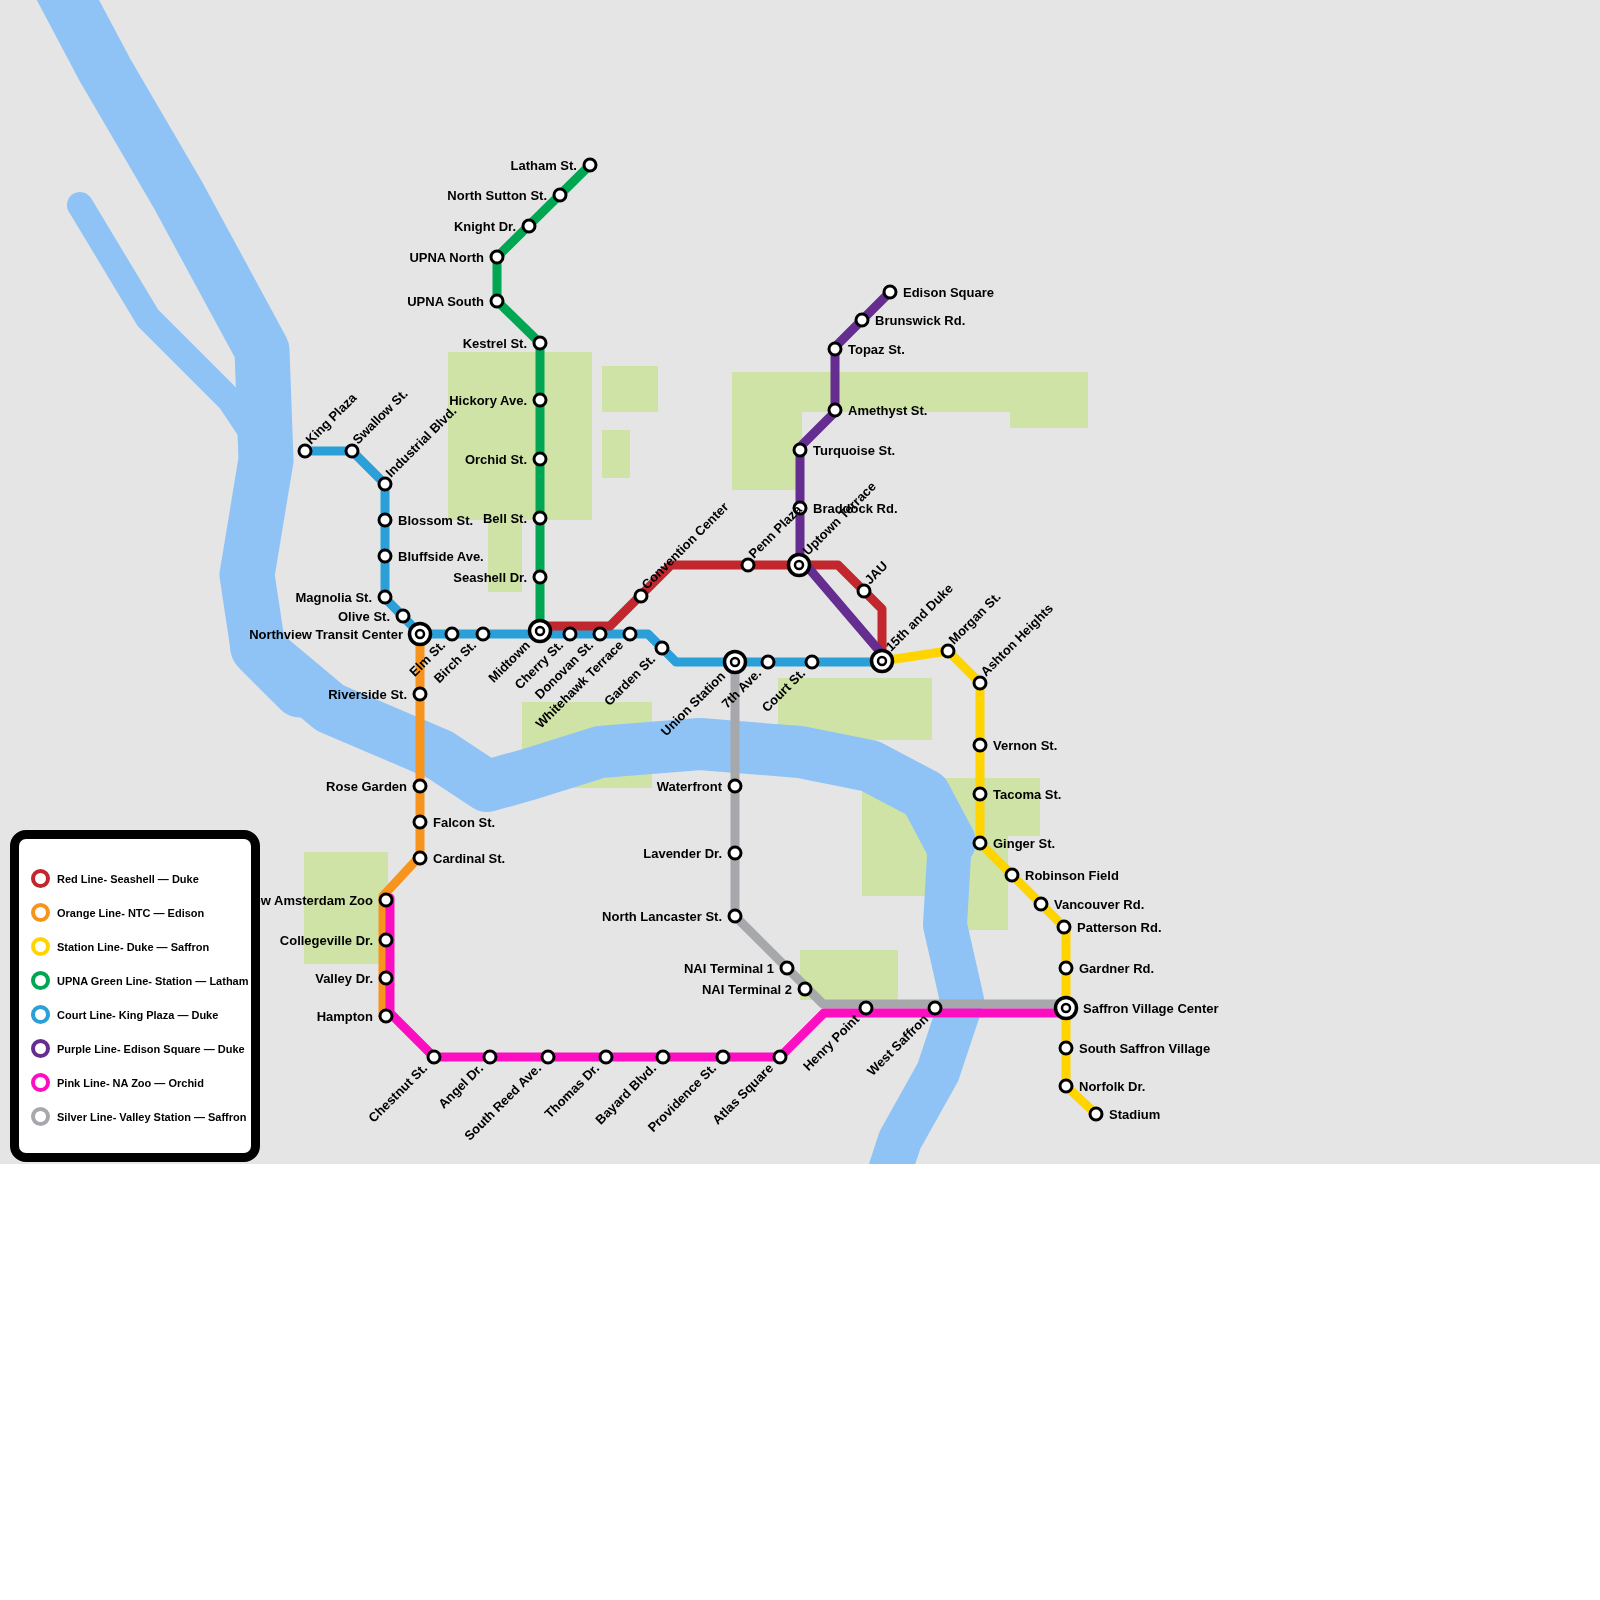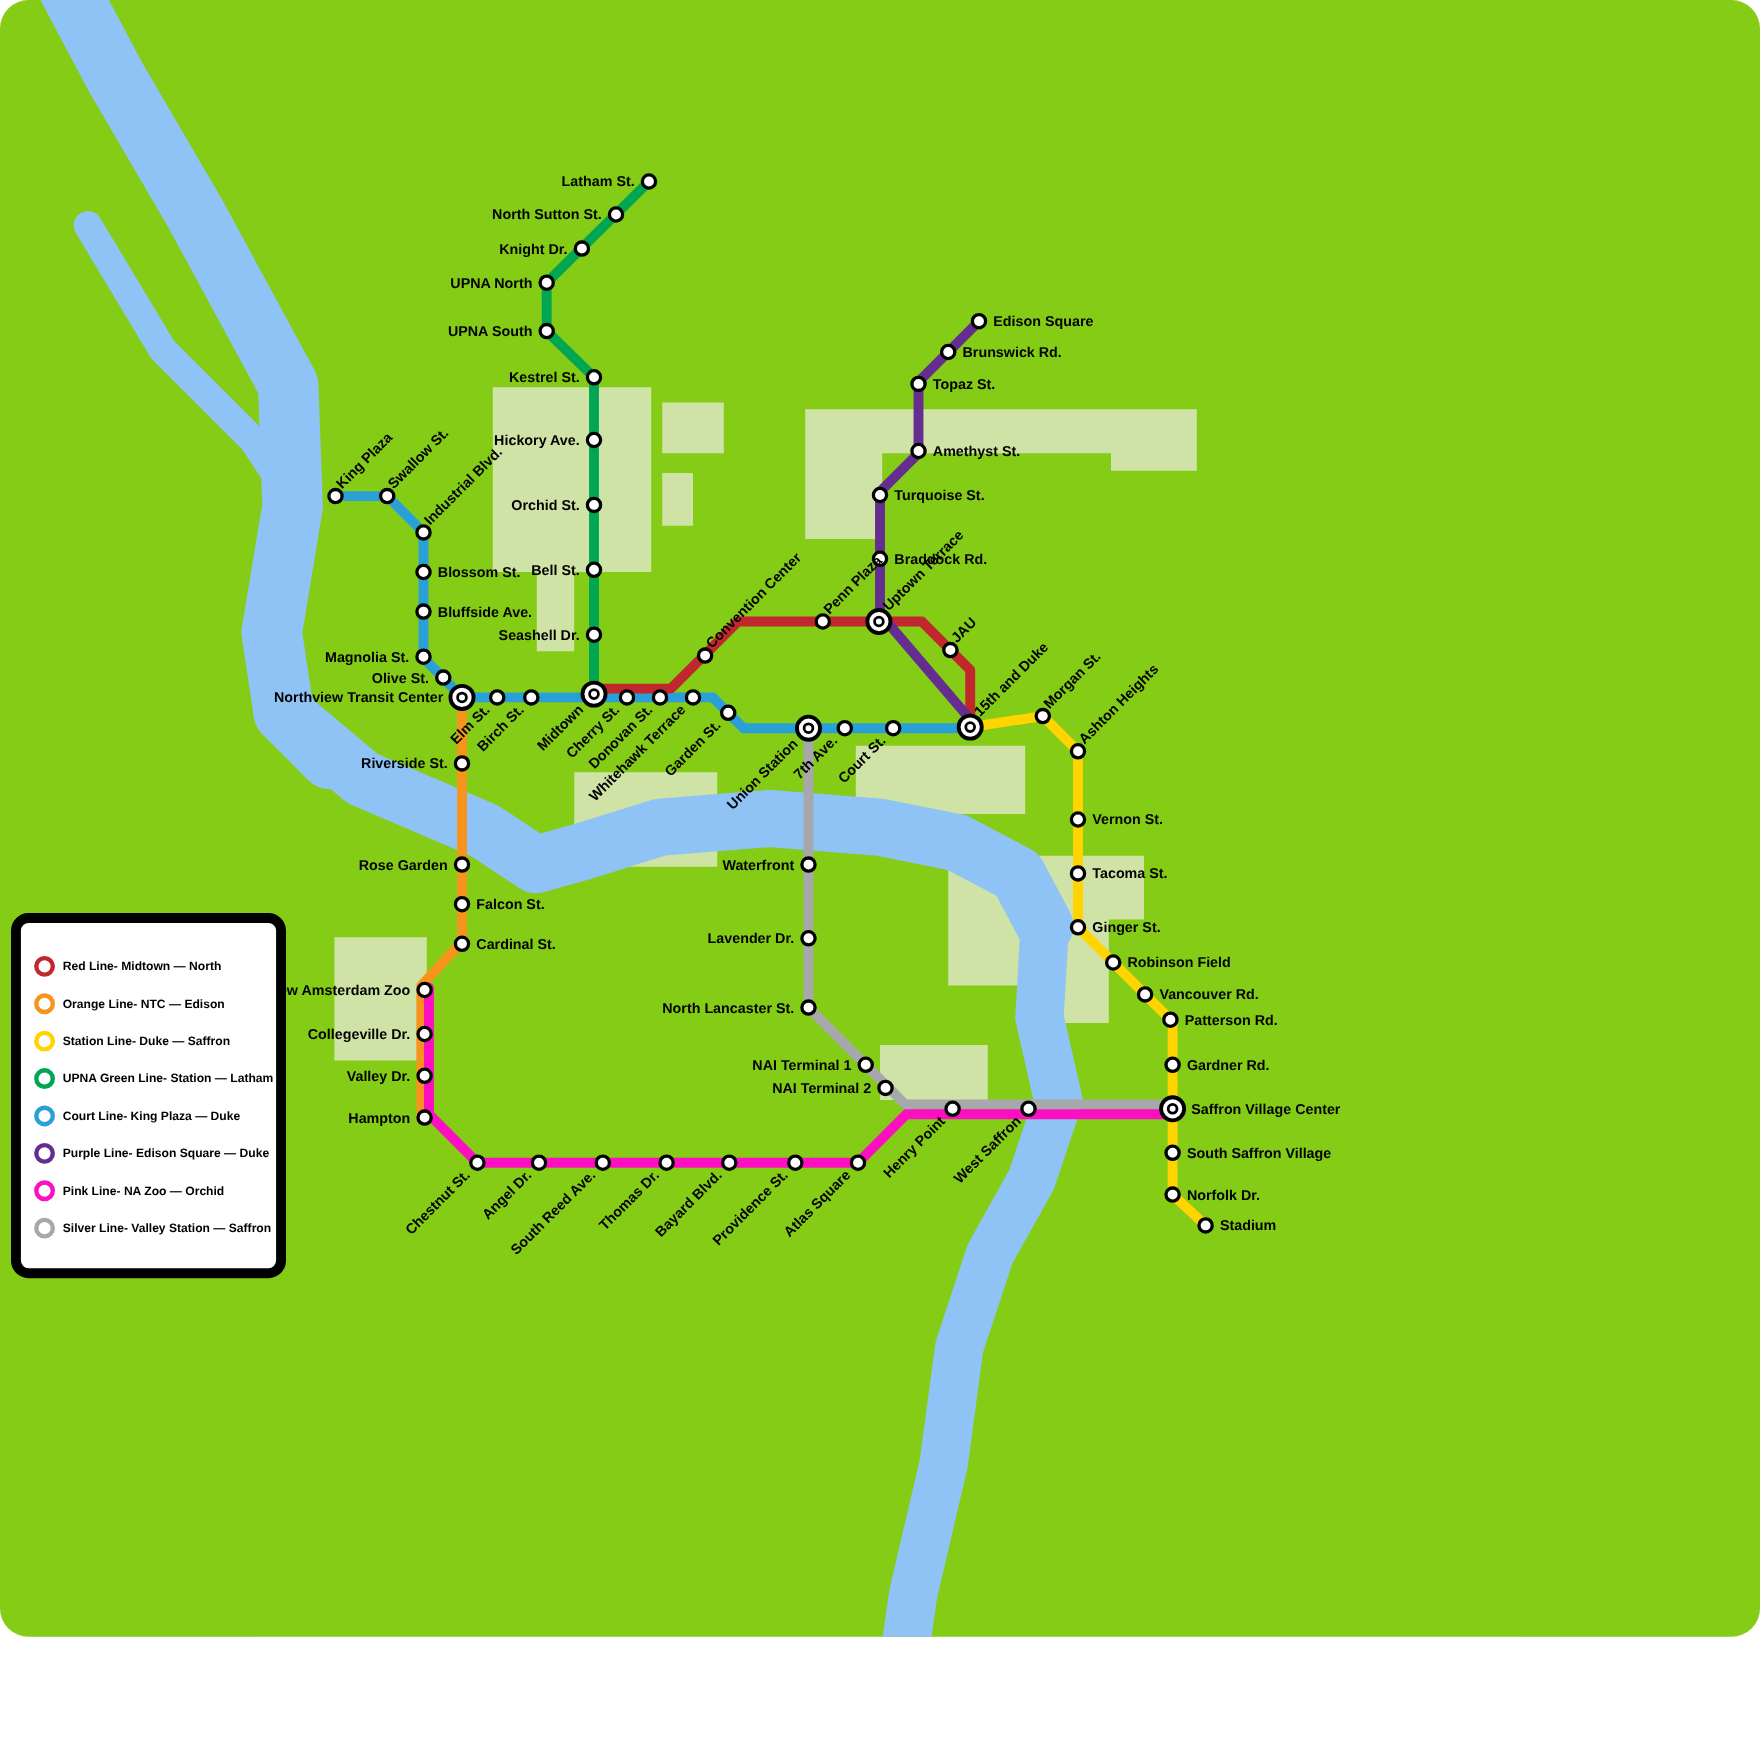--- a/index.html
+++ b/index.html
@@ -1,17 +1,17 @@
 <!DOCTYPE html>
 <html><head>
 <meta charset="utf-8">
 <style>
   html,body{margin:0;padding:0;background:#ffffff;}
   body{width:1600px;height:1600px;font-family:"Liberation Sans",sans-serif;}
-  .map-wrap{position:relative;width:1600px;height:1488px;overflow:hidden;background:#84cc16;border-radius:26px;}
+  .map-wrap{position:relative;width:1600px;height:1164px;overflow:hidden;background:#e5e5e5;}
   svg{position:absolute;left:0;top:0;}
   svg text{font:bold 13px "Liberation Sans",sans-serif;fill:#000;}
   .legend{position:absolute;left:10px;top:830px;width:250px;height:332px;background:#ffffff;
           border:9px solid #000;border-radius:16px;box-sizing:border-box;padding:30px 8px 10px 12px;}
   .legend ul{list-style:none;margin:0;padding:0;}
   .legend li{display:flex;align-items:center;gap:7px;margin-bottom:15px;font-weight:bold;
              font-size:11px;white-space:nowrap;}
   .ring{width:11px;height:11px;border-radius:50%;border:4px solid #000;background:#fff;flex:none;}
 </style>
 </head>
@@ -192,21 +192,21 @@
       <text transform="translate(774,1069) rotate(-45)" text-anchor="end">Atlas Square</text>
       <circle cx="866" cy="1008" r="6" fill="#ffffff" stroke="#000000" stroke-width="3"></circle>
       <text transform="translate(860,1020) rotate(-45)" text-anchor="end">Henry Point</text>
       <circle cx="935" cy="1008" r="6" fill="#ffffff" stroke="#000000" stroke-width="3"></circle>
       <text transform="translate(929,1020) rotate(-45)" text-anchor="end">West Saffron</text>
     </svg>
   <div class="legend">
     <ul id="legend-list">
         <li>
           <span class="ring" style="border-color: rgb(193, 39, 45);"></span>
-          <span>Red Line- Midtown — North</span>
+          <span>Red Line- Seashell — Duke</span>
         </li>
         <li>
           <span class="ring" style="border-color: rgb(247, 148, 30);"></span>
           <span>Orange Line- NTC — Edison</span>
         </li>
         <li>
           <span class="ring" style="border-color: rgb(255, 212, 0);"></span>
           <span>Station Line- Duke — Saffron</span>
         </li>
         <li>

